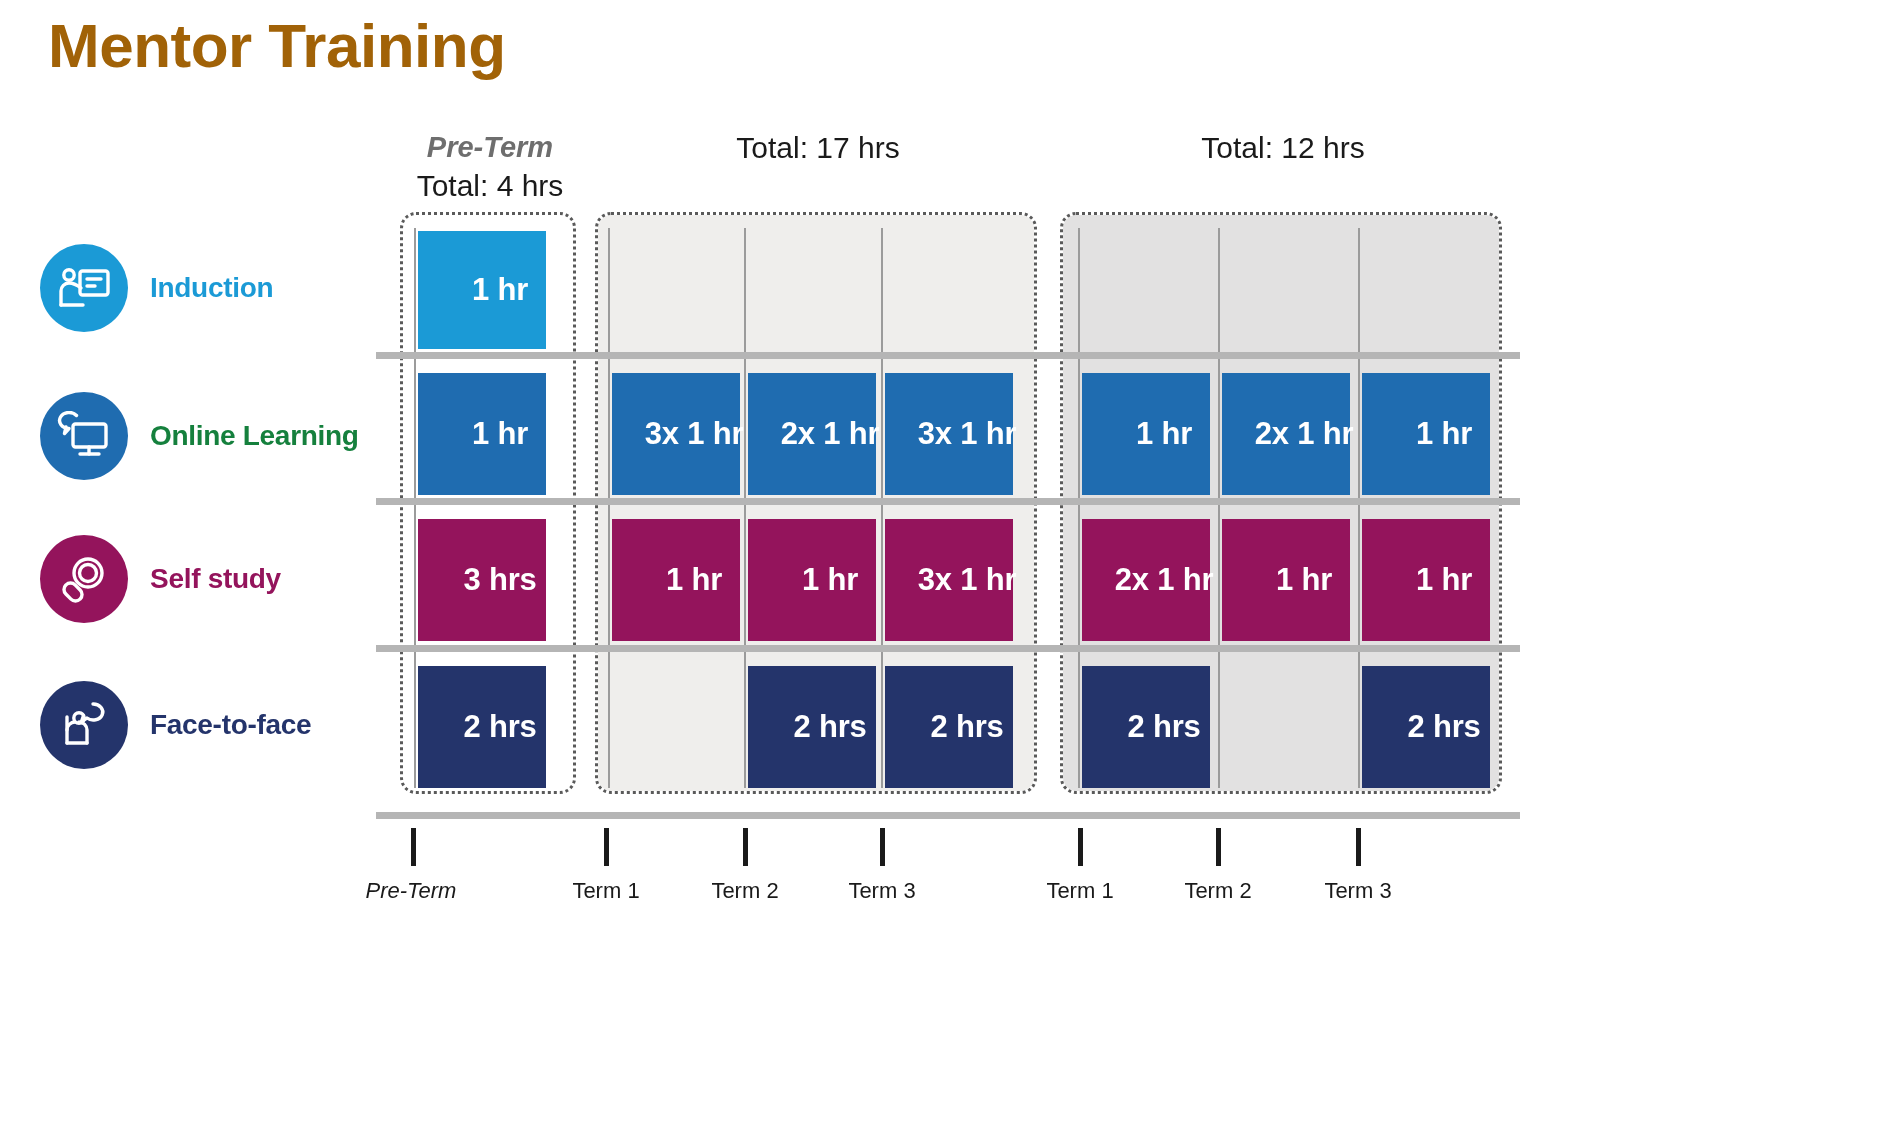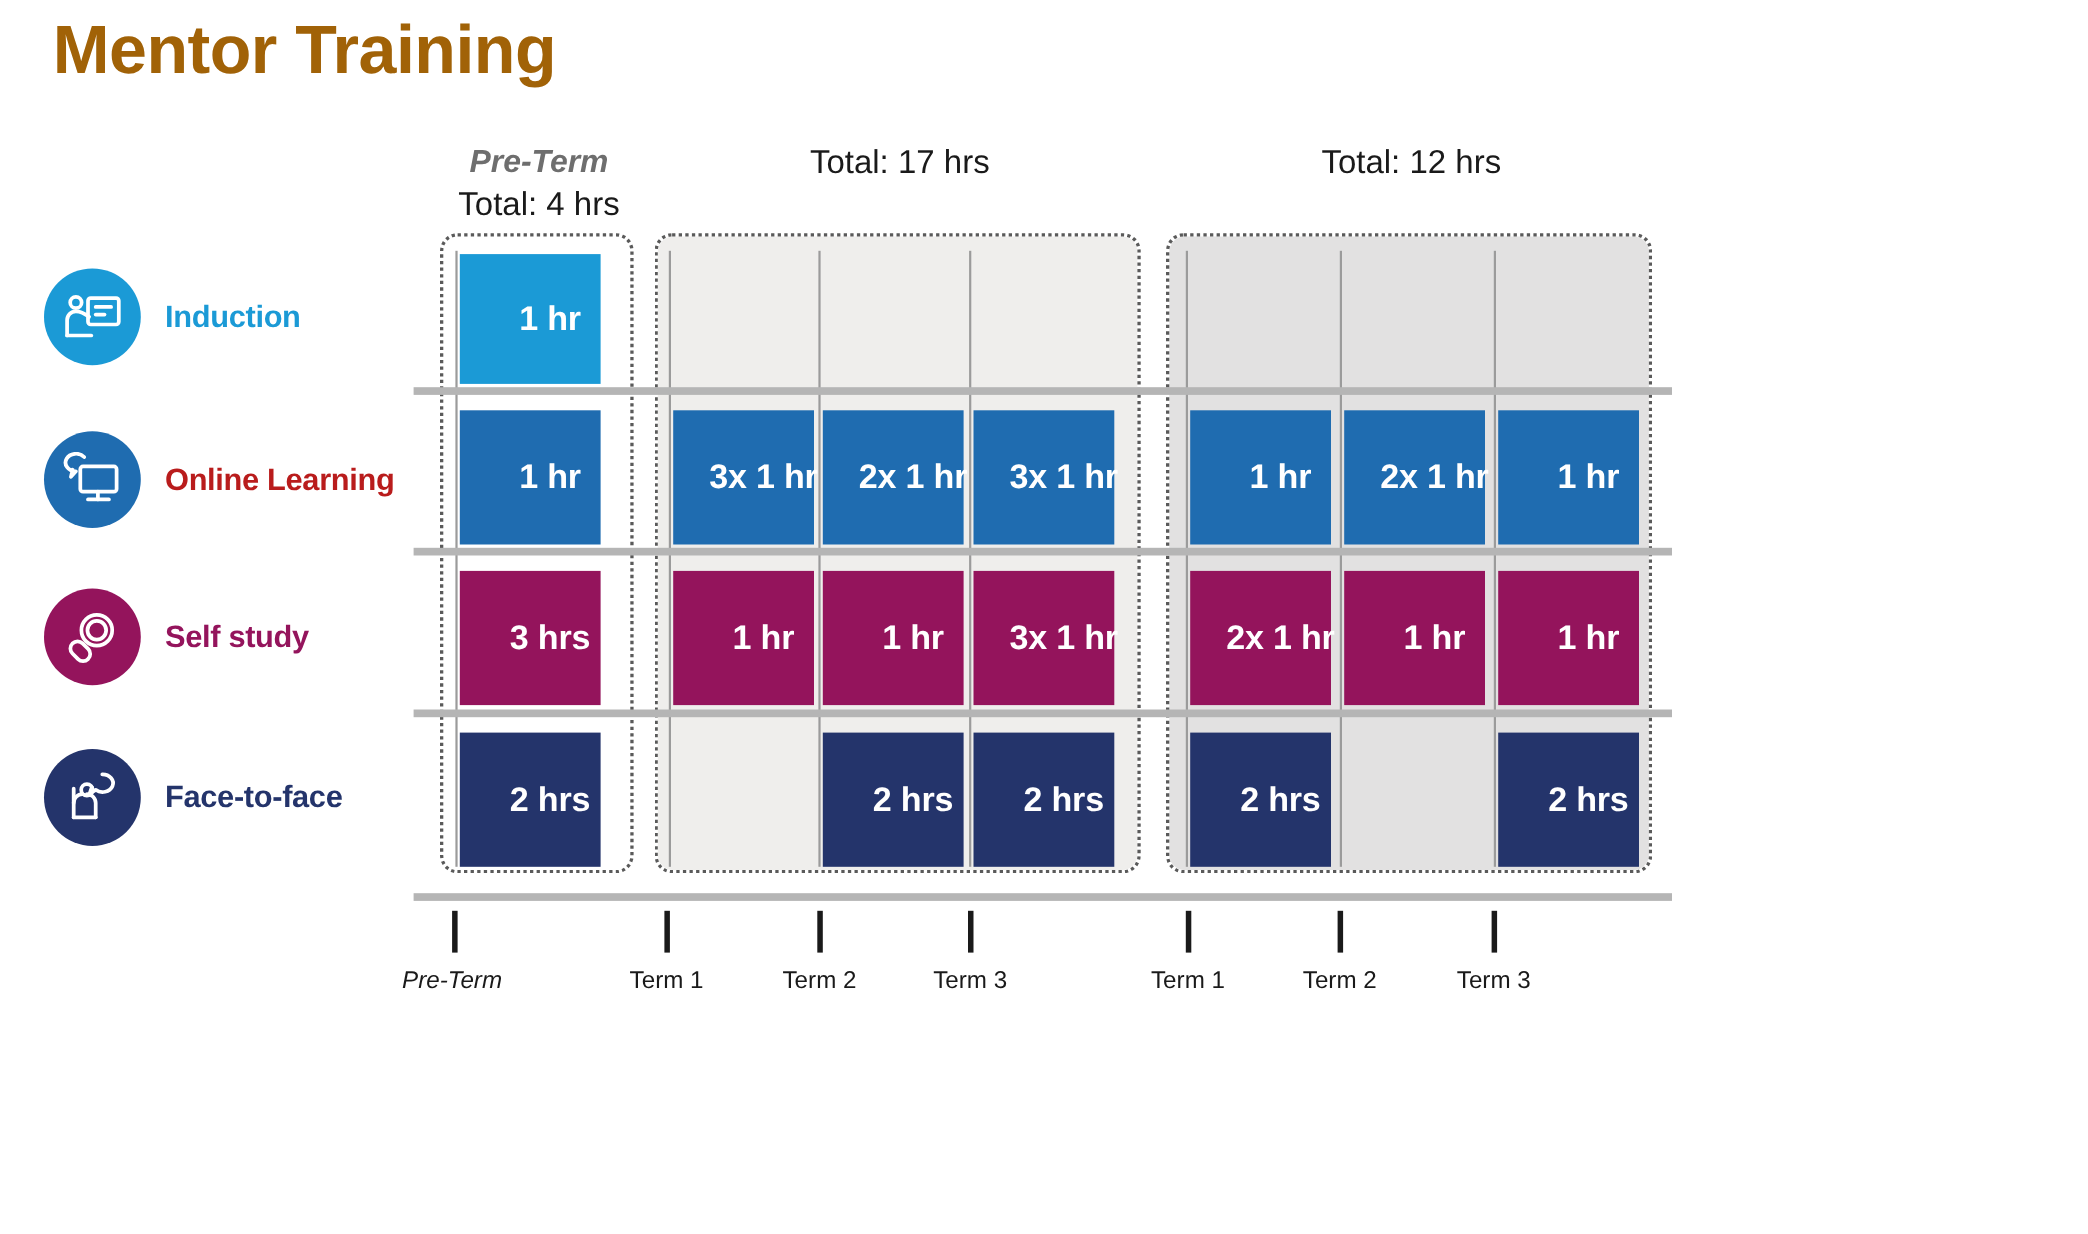--- a/index.html
+++ b/index.html
@@ -180,21 +180,21 @@
 
   <div class="legend-item" style="top:388px;">
     <span class="legend-badge" style="background:#1f6cb0;">
       <svg width="56" height="50" viewBox="0 0 56 50" fill="none" stroke="#fff" stroke-width="3.4" stroke-linecap="round" stroke-linejoin="round">
         <rect x="17" y="13" width="33" height="23" rx="2.5"></rect>
         <line x1="24" y1="43" x2="43" y2="43"></line>
         <line x1="33" y1="36" x2="33" y2="43"></line>
         <path d="M20.5 4.5 a9.5 8 0 1 0 -7.5 13 l-4.5 5 l1.5 -6.5"></path>
       </svg>
     </span>
-    <span class="legend-label" style="color:#b91c1c;">Online Learning</span>
+    <span class="legend-label" style="color:#15803d;">Online Learning</span>
   </div>
 
   <div class="legend-item" style="top:677px;">
     <span class="legend-badge" style="background:#24346b;">
       <svg width="56" height="50" viewBox="0 0 56 50" fill="none" stroke="#fff" stroke-width="3.4" stroke-linecap="round" stroke-linejoin="round">
         <circle cx="23" cy="18" r="5.2"></circle>
         <path d="M11 43 V30 a8 8 0 0 1 8-8"></path>
         <path d="M11 30 l0 -13"></path>
         <line x1="11" y1="43" x2="31" y2="43"></line>
         <path d="M31 43 V30 a8 8 0 0 0 -8 -8"></path>

